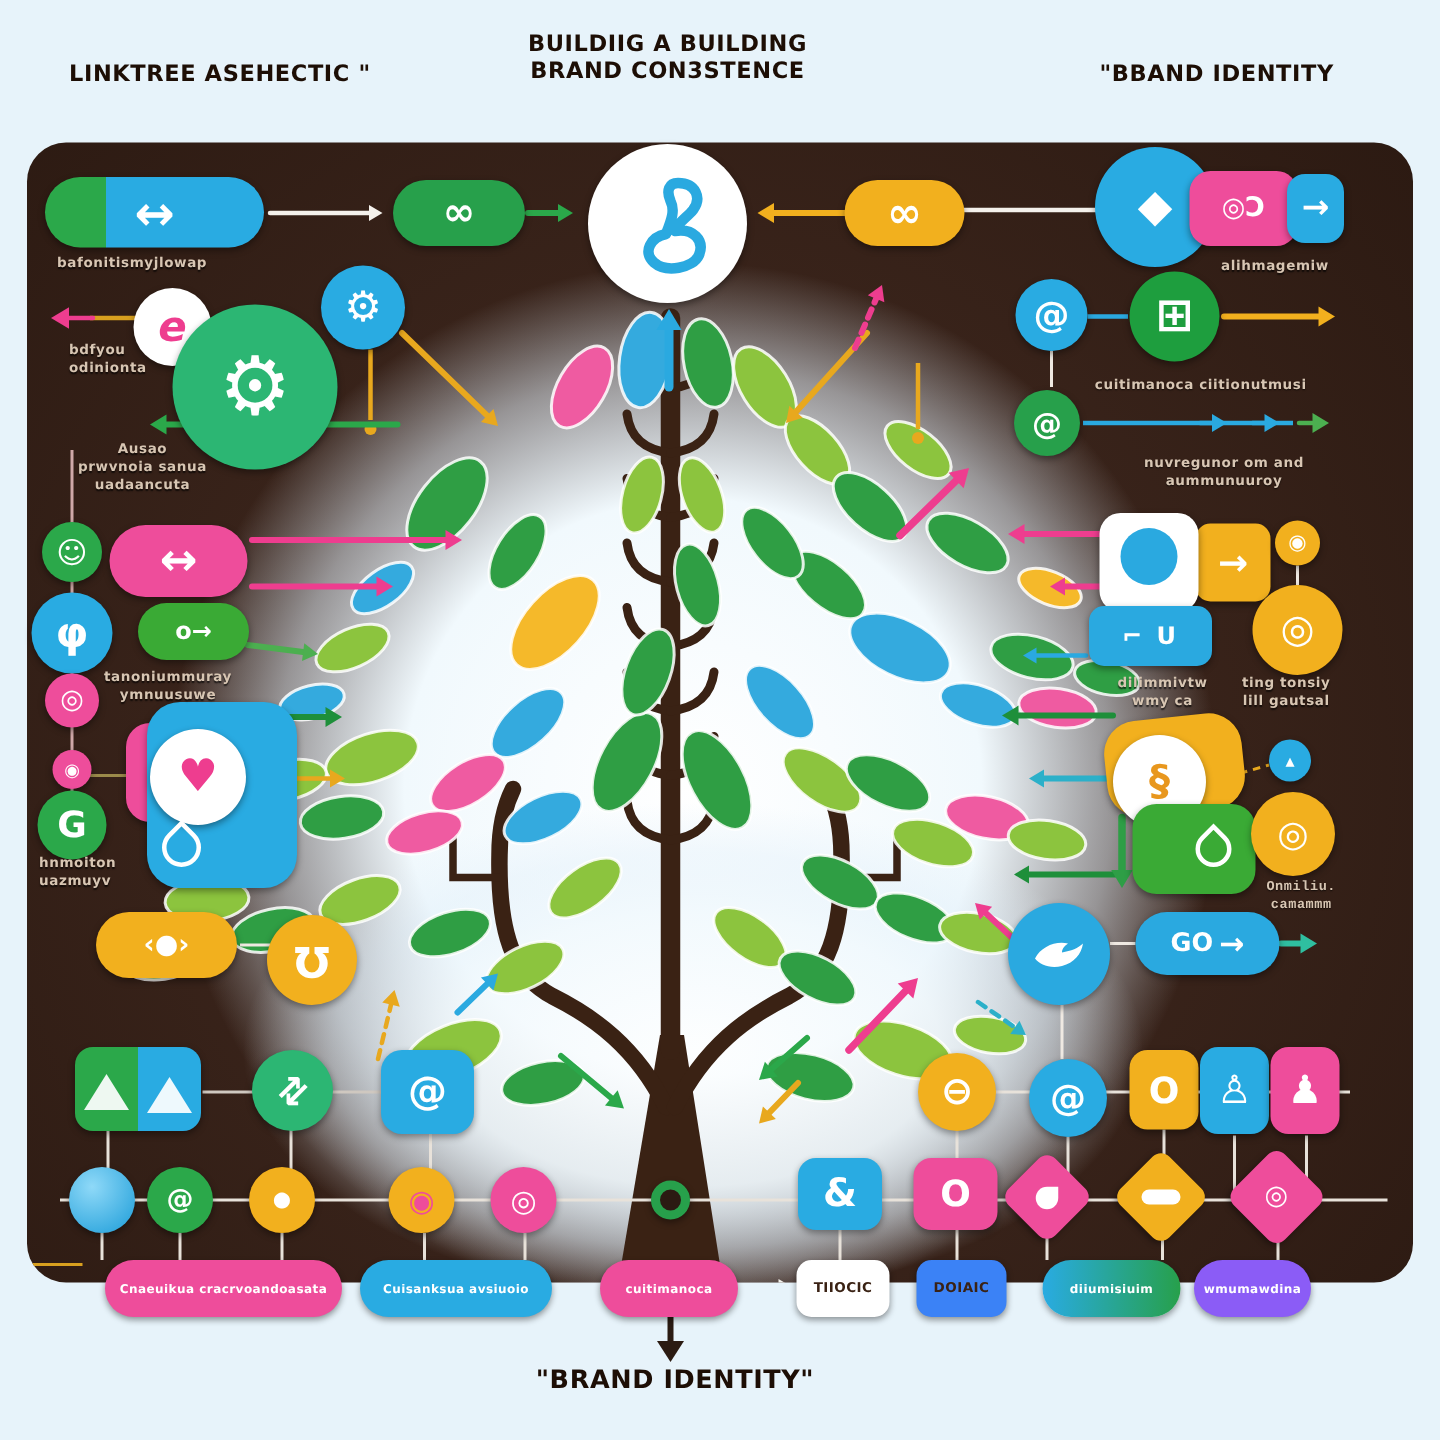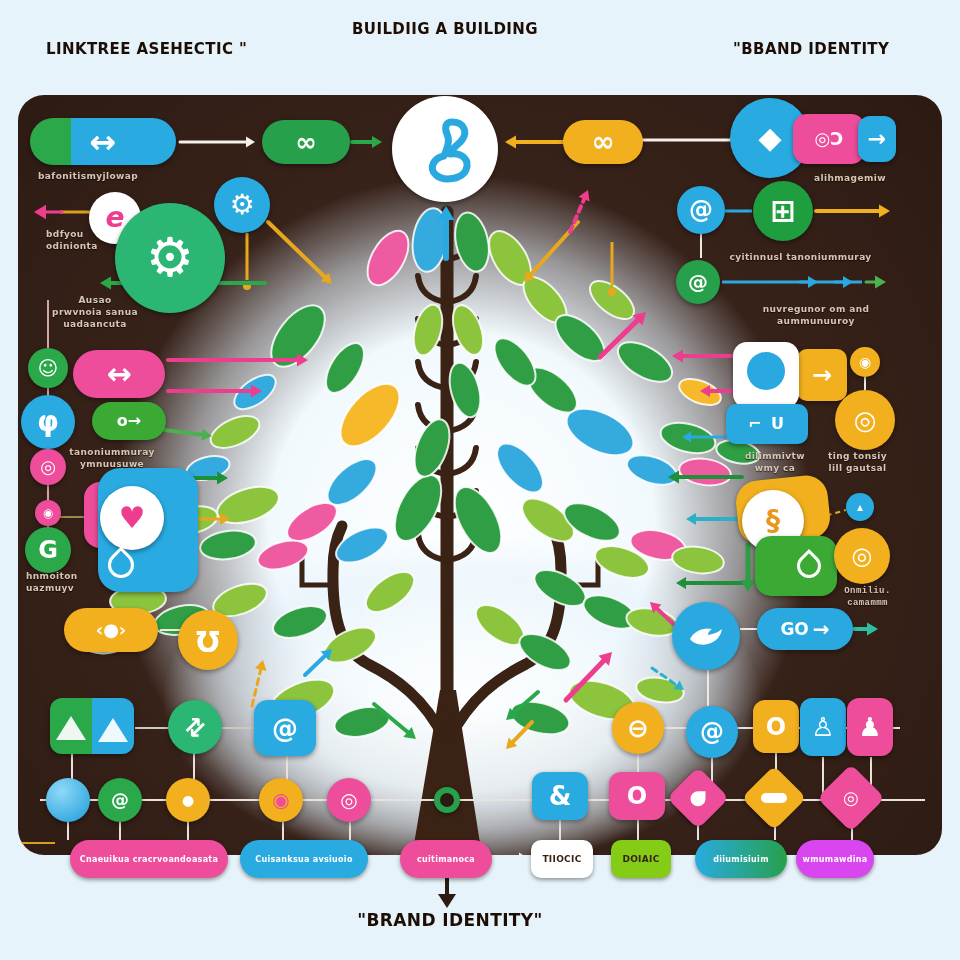--- a/index.html
+++ b/index.html
@@ -30,20 +30,21 @@
   .ctr{text-align:center;}
 </style>
 </head>
 <body>
 
 <div id="stage">
 
   <div class="title" style="left:46px;top:40px;">LINKTREE ASEHECTIC "</div>
   <div class="title ctr" style="left:310px;top:20px;width:270px;">
     <div>BUILDIIG A BUILDING</div>
+    <div>BRAND CON3STENCE</div>
   </div>
   <div class="title" style="left:733px;top:40px;">"BBAND IDENTITY</div>
   <div class="title ctr" style="left:330px;top:910px;width:240px;font-size:17px;">"BRAND IDENTITY"</div>
 
   <div class="panel"></div>
 
   <svg class="overlay" width="960" height="960" id="art">
       <defs>
         <radialGradient id="glow">
           <stop offset="0" stop-color="#ffffff" stop-opacity="1"></stop>
@@ -320,21 +321,21 @@
     <div>prwvnoia sanua</div>
     <div>uadaancuta</div>
   </div>
 
   <div class="circ" style="left:677px;top:186px;width:48px;height:48px;background:#29abe2;">
     <span class="ic" style="font-size:24px;">@</span>
   </div>
   <div class="circ" style="left:753px;top:181px;width:60px;height:60px;background:#1e9e3e;">
     <span class="ic" style="font-size:30px;">⊞</span>
   </div>
-  <div class="glabel ctr" style="left:718px;top:251px;width:165px;">cyitinnusl tanoniummuray</div>
+  <div class="glabel ctr" style="left:718px;top:251px;width:165px;">cuitimanoca ciitionutmusi</div>
   <div class="circ" style="left:676px;top:260px;width:44px;height:44px;background:#27a04b;">
     <span class="ic" style="font-size:20px;">@</span>
   </div>
   <div class="glabel ctr" style="left:736px;top:303px;width:160px;">
     <div>nuvregunor om and</div>
     <div>aummunuuroy</div>
   </div>
 
   <div class="circ" style="left:28px;top:348px;width:40px;height:40px;background:#2ba84a;">
     <span class="ic" style="font-size:20px;">☺</span>
@@ -488,17 +489,17 @@
     <div style="width:26px;height:10px;background:#fff;border-radius:5px;"></div>
   </div>
   <div class="dia" style="left:827px;top:774px;width:48px;height:48px;background:#ee4d9b;">
     <span class="ic" style="font-size:18px;">◎</span>
   </div>
 
   <div class="cpill" style="left:70px;width:158px;background:#ee4d9b;">Cnaeuikua cracrvoandoasata</div>
   <div class="cpill" style="left:240px;width:128px;background:#29abe2;">Cuisanksua avsiuoio</div>
   <div class="cpill" style="left:400px;width:92px;background:#ee4d9b;">cuitimanoca</div>
   <div class="cpill" style="left:531px;width:62px;background:#fff;color:#3a2214;font-size:9px;border-radius:10px;">TIIOCIC</div>
-  <div class="cpill" style="left:611px;width:60px;background:#84cc16;color:#3a2214;font-size:9px;border-radius:10px;">DOIAIC</div>
+  <div class="cpill" style="left:611px;width:60px;background:#3b82f6;color:#3a2214;font-size:9px;border-radius:10px;">DOIAIC</div>
   <div class="cpill" style="left:695px;width:92px;background:linear-gradient(90deg,#29abe2,#27a04b);">diiumisiuim</div>
-  <div class="cpill" style="left:796px;width:78px;background:#d946ef;">wmumawdina</div>
+  <div class="cpill" style="left:796px;width:78px;background:#8b5cf6;">wmumawdina</div>
 
 </div>
 
 </body></html>

